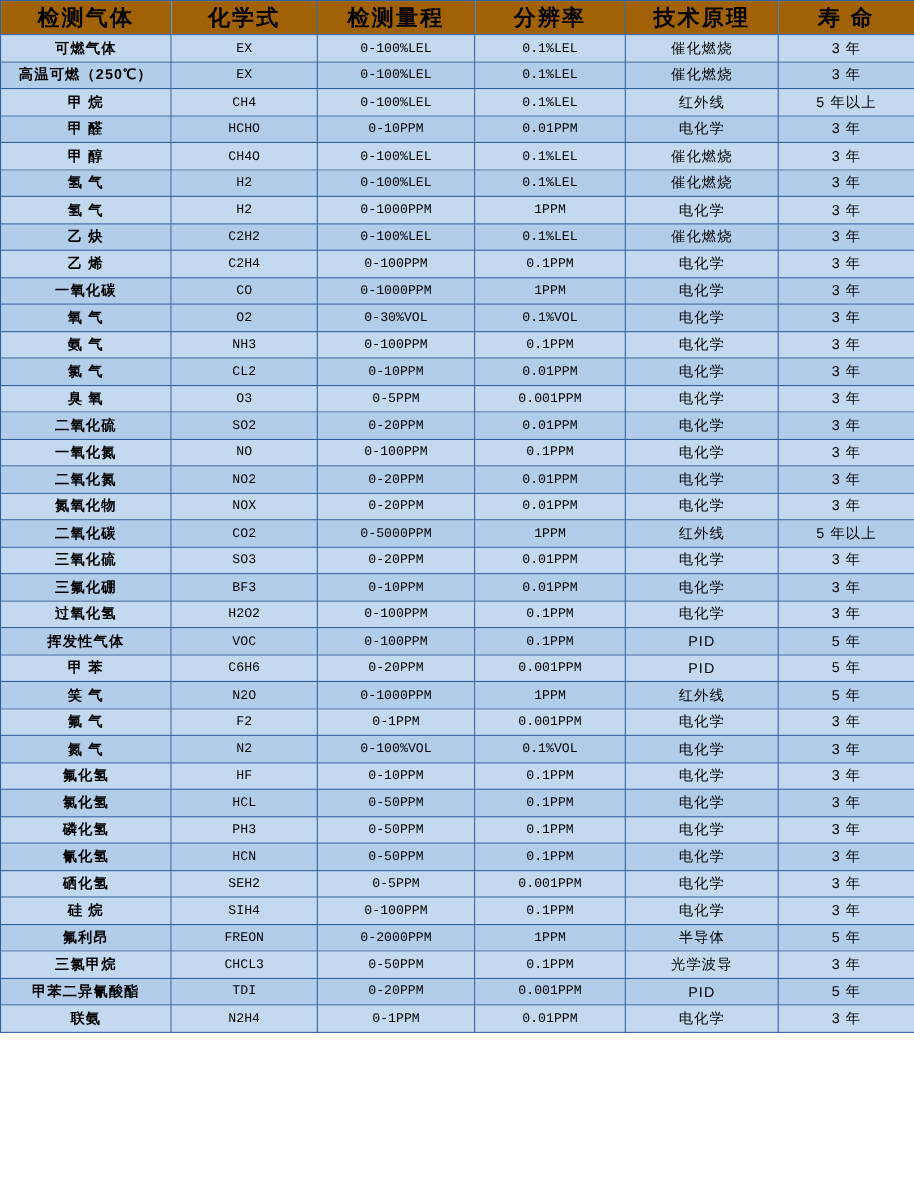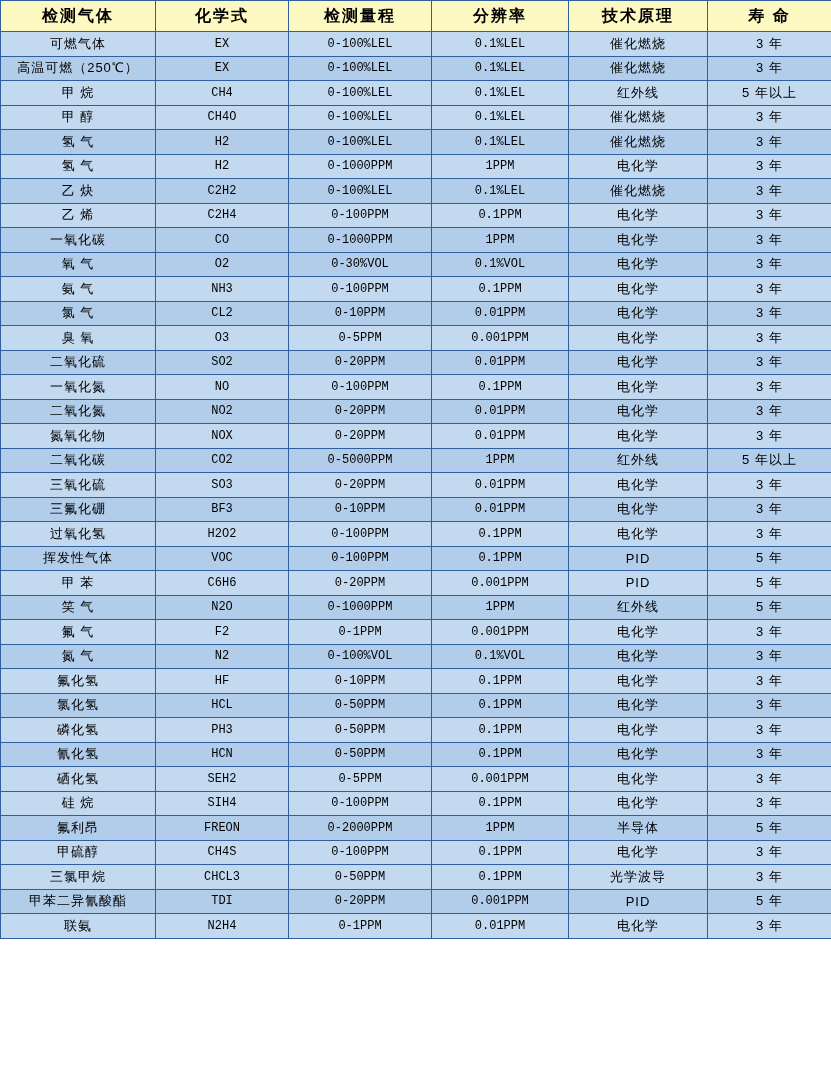--- a/index.html
+++ b/index.html
@@ -26,37 +26,38 @@
   #gas-table th,
   #gas-table td {
     border: 1px solid #2f5f9e;
     text-align: center;
     vertical-align: middle;
     color: #000000;
     white-space: nowrap;
     overflow: hidden;
   }
   #gas-table thead th {
-    background: #fef9c3;
+    background: #a16207;
     height: 28px;
-    font-size: 16px;
+    font-size: 20px;
     font-weight: bold;
     letter-spacing: 2px;
     margin-top: 36px;
   }
   #gas-table tbody td {
     height: 21.5px;
     font-size: 13px;
     background: #c3d9f0;
   }
   #gas-table tbody tr.alt td {
     background: #b2cdea;
   }
   #gas-table tbody td.cell-name {
     letter-spacing: 1px;
+    font-weight: bold;
   }
   #gas-table tbody td.cell-formula,
   #gas-table tbody td.cell-range,
   #gas-table tbody td.cell-resolution {
     font-family: "Liberation Mono", "DejaVu Sans Mono", monospace;
     font-size: 12px;
     letter-spacing: 0;
   }
   #gas-table tbody td.cell-principle,
   #gas-table tbody td.cell-life {
@@ -103,20 +104,28 @@
         <td class="cell-life">3 年</td>
       </tr>
       <tr>
         <td class="cell-name">甲 烷</td>
         <td class="cell-formula">CH4</td>
         <td class="cell-range">0-100%LEL</td>
         <td class="cell-resolution">0.1%LEL</td>
         <td class="cell-principle">红外线</td>
         <td class="cell-life">5 年以上</td>
       </tr>
+      <tr class="alt">
+        <td class="cell-name">甲 醛</td>
+        <td class="cell-formula">HCHO</td>
+        <td class="cell-range">0-10PPM</td>
+        <td class="cell-resolution">0.01PPM</td>
+        <td class="cell-principle">电化学</td>
+        <td class="cell-life">3 年</td>
+      </tr>
       <tr>
         <td class="cell-name">甲 醇</td>
         <td class="cell-formula">CH4O</td>
         <td class="cell-range">0-100%LEL</td>
         <td class="cell-resolution">0.1%LEL</td>
         <td class="cell-principle">催化燃烧</td>
         <td class="cell-life">3 年</td>
       </tr>
       <tr class="alt">
         <td class="cell-name">氢 气</td>
@@ -344,28 +353,20 @@
       </tr>
       <tr class="alt">
         <td class="cell-name">氟利昂</td>
         <td class="cell-formula">FREON</td>
         <td class="cell-range">0-2000PPM</td>
         <td class="cell-resolution">1PPM</td>
         <td class="cell-principle">半导体</td>
         <td class="cell-life">5 年</td>
       </tr>
       <tr>
-        <td class="cell-name">甲硫醇</td>
-        <td class="cell-formula">CH4S</td>
-        <td class="cell-range">0-100PPM</td>
-        <td class="cell-resolution">0.1PPM</td>
-        <td class="cell-principle">电化学</td>
-        <td class="cell-life">3 年</td>
-      </tr>
-      <tr>
         <td class="cell-name">三氯甲烷</td>
         <td class="cell-formula">CHCL3</td>
         <td class="cell-range">0-50PPM</td>
         <td class="cell-resolution">0.1PPM</td>
         <td class="cell-principle">光学波导</td>
         <td class="cell-life">3 年</td>
       </tr>
       <tr class="alt">
         <td class="cell-name">甲苯二异氰酸酯</td>
         <td class="cell-formula">TDI</td>

